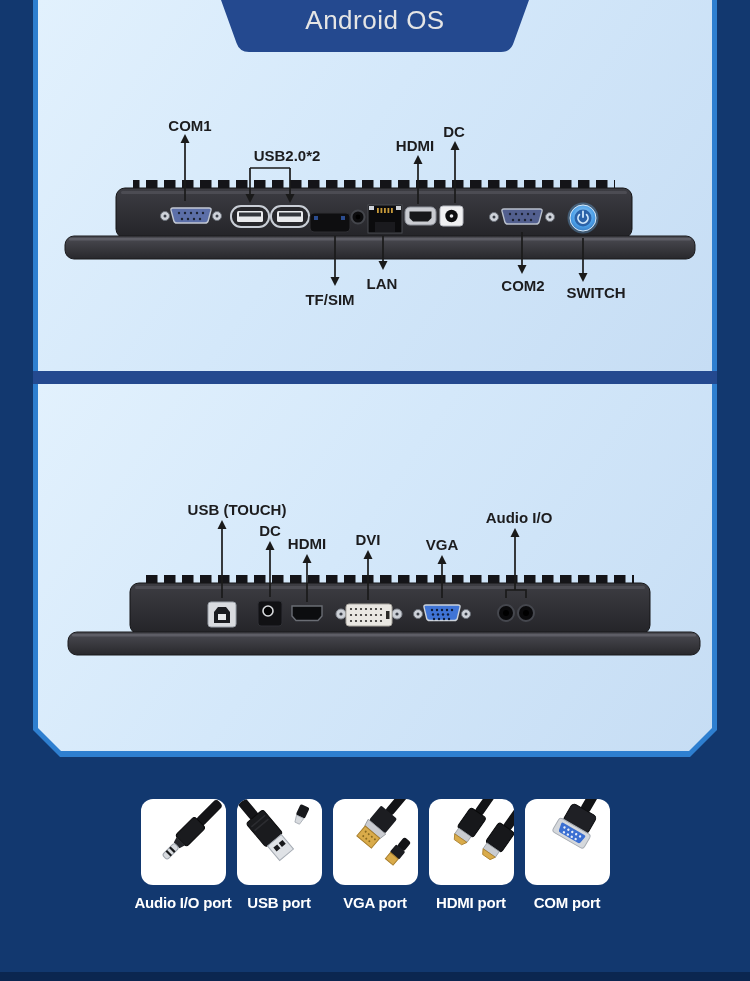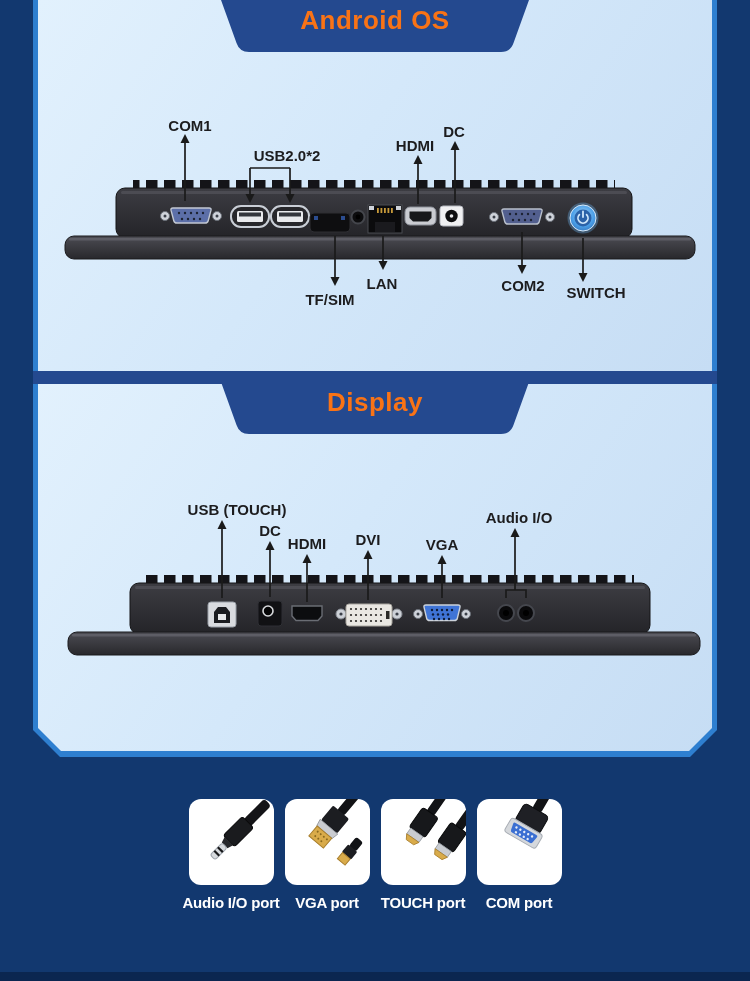--- a/index.html
+++ b/index.html
@@ -11,21 +11,21 @@
   .panel1{top:0;height:371px;}
   .divider-bar{position:absolute;left:33px;top:371px;width:684px;height:13px;background:#24498f;}
   .panel2-outer{position:absolute;left:33px;top:384px;width:684px;height:373px;background:#2e7fd0;
     clip-path:polygon(0 0,100% 0,100% calc(100% - 27px),calc(100% - 27px) 100%,27px 100%,0 calc(100% - 27px));}
   .panel2-inner{position:absolute;left:5px;top:0;right:5px;bottom:6px;
     background:linear-gradient(125deg,#e2f1fd 0%,#d4e8fa 45%,#c6ddf4 100%);
     clip-path:polygon(0 0,100% 0,100% calc(100% - 23px),calc(100% - 23px) 100%,23px 100%,0 calc(100% - 23px));}
   .banner{position:absolute;width:308px;height:54px;}
   .banner svg{position:absolute;left:0;top:0;}
   .banner .t{position:absolute;left:0;top:5px;width:100%;text-align:center;
-             color:#f97316;font-size:26px;font-weight:bold;letter-spacing:.5px;}
+             color:#e5e5e5;font-size:26px;font-weight:normal;letter-spacing:.5px;}
   .banner-android{left:221px;top:0;}
   .banner-display{left:221px;top:382px;}
   .devsvg{position:absolute;left:38px;}
   .dlabel{font-family:"Liberation Sans",sans-serif;font-weight:bold;font-size:15px;fill:#1c1c1e;}
   .arr{stroke:#1a1a1a;stroke-width:1.7;fill:none;}
   .ah{fill:#1a1a1a;stroke:none;}
   .gallery{position:absolute;left:0;top:799px;width:750px;display:flex;
            justify-content:center;gap:11px;}
   .pcard{width:85px;display:flex;flex-direction:column;align-items:center;}
   .pcard .ph{width:85px;height:86px;background:#fff;border-radius:12px;overflow:hidden;}
@@ -330,44 +330,56 @@
     <path class="arr" d="M468,214 V206 H488 V214"></path>
   </svg>
 
   <div class="banner banner-android">
     <svg width="308" height="54" viewBox="0 0 308 54">
       <path d="M0,0 H308 L292.5,43 Q289.5,52 280,52 H28 Q18.5,52 15.5,43 Z" fill="#24498f"></path>
     </svg>
     <div class="t">Android OS</div>
   </div>
 
-  <div class="banner banner-display">
-    <svg width="308" height="54" viewBox="0 0 308 54">
-      <path d="M0,0 H308 L292.5,43 Q289.5,52 280,52 H28 Q18.5,52 15.5,43 Z" fill="#24498f"></path>
-    </svg>
-    <div class="t">Display</div>
-  </div>
 
   <div class="gallery">
 
     <div class="pcard">
       <div class="ph"><svg width="85" height="86" viewBox="0 0 85 86">
         <g transform="rotate(45 42 40)">
           <rect x="37" y="-12" width="10" height="30" rx="4" fill="#141417"></rect>
           <rect x="34" y="16" width="16" height="27" rx="3" fill="#1a1b1e" stroke="#0a0a0b"></rect>
           <path d="M36,43 h12 l-2,6 h-8 z" fill="#26272b"></path>
           <rect x="38.5" y="49" width="7" height="17" rx="2.5" fill="#d7dade" stroke="#9fa5ad"></rect>
           <rect x="38.5" y="54" width="7" height="2.2" fill="#17181a"></rect>
           <rect x="38.5" y="59" width="7" height="2.2" fill="#17181a"></rect>
         </g>
       </svg></div>
       <div class="cap">Audio I/O port</div>
     </div>
 
 
+    <div class="pcard">
+      <div class="ph"><svg width="85" height="86" viewBox="0 0 85 86">
+        <g transform="translate(64,16) rotate(25)">
+          <rect x="-5" y="-10" width="10" height="12" rx="2" fill="#17181b"></rect>
+          <path d="M-4,2 h8 l-1.5,7 h-5 z" fill="#d8dbdf" stroke="#a6acb4" stroke-width="0.8"></path>
+        </g>
+        <g transform="rotate(-40 38 42)">
+          <rect x="33" y="-16" width="10" height="28" rx="4" fill="#141417"></rect>
+          <rect x="27" y="10" width="22" height="31" rx="3" fill="#1a1b1e" stroke="#0b0b0c"></rect>
+          <line x1="29" y1="16" x2="47" y2="16" stroke="#2c2d31" stroke-width="1.5"></line>
+          <line x1="29" y1="21" x2="47" y2="21" stroke="#2c2d31" stroke-width="1.5"></line>
+          <rect x="29" y="41" width="18" height="19" fill="#dfe2e6" stroke="#a6acb4"></rect>
+          <rect x="32.5" y="46" width="5" height="5" fill="#17181b"></rect>
+          <rect x="39.5" y="46" width="5" height="5" fill="#17181b"></rect>
+        </g>
+      </svg></div>
+      <div class="cap">USB port</div>
+    </div>
 
     <div class="pcard">
       <div class="ph"><svg width="85" height="86" viewBox="0 0 85 86">
         <g transform="rotate(40 36 38)">
           <rect x="31" y="-20" width="9" height="28" rx="4" fill="#121316"></rect>
           <rect x="25" y="6" width="21" height="19" rx="2" fill="#1c1d21"></rect>
           <path d="M24,25 h23 l-1.5,7 h-20 z" fill="#caccd1" stroke="#8e9298" stroke-width="0.8"></path>
           <rect x="26" y="32" width="19" height="13" fill="#d9ab4a" stroke="#a87e2c"></rect>
           <g fill="#8a6a20">
             <circle cx="30" cy="36" r="1"></circle>
@@ -396,21 +408,21 @@
           <rect x="25" y="32" width="15" height="7" fill="#c9ccd1" stroke="#979ca3" stroke-width="0.8"></rect>
           <path d="M25,39 h15 l-3,5 h-9 z" fill="#d9ab4a" stroke="#a87e2c" stroke-width="0.8"></path>
         </g>
         <g transform="rotate(35 62 54) translate(28,16)">
           <rect x="28" y="-24" width="9" height="34" rx="4" fill="#121316"></rect>
           <rect x="23" y="8" width="19" height="24" rx="3" fill="#17181b" stroke="#08090a"></rect>
           <rect x="25" y="32" width="15" height="7" fill="#c9ccd1" stroke="#979ca3" stroke-width="0.8"></rect>
           <path d="M25,39 h15 l-3,5 h-9 z" fill="#d9ab4a" stroke="#a87e2c" stroke-width="0.8"></path>
         </g>
       </svg></div>
-      <div class="cap">TOUCH port</div>
+      <div class="cap">HDMI port</div>
     </div>
 
 
     <div class="pcard">
       <div class="ph"><svg width="85" height="86" viewBox="0 0 85 86">
         <g transform="rotate(30 42 42)">
           <rect x="37" y="-18" width="10" height="26" rx="4" fill="#121316"></rect>
           <rect x="28" y="6" width="28" height="21" rx="4" fill="#1f2025" stroke="#0c0d0f"></rect>
           <rect x="24" y="25" width="36" height="16" rx="3" fill="#d5d8dc" stroke="#a8adb4"></rect>
           <path d="M30,28 h24 q2,0 1.7,1.8 l-1.2,6.4 q-.4,2 -2.3,2 h-20.4 q-1.9,0 -2.3,-2 l-1.2,-6.4 q-.3,-1.8 1.7,-1.8 z" fill="#3b6fd2"></path>

